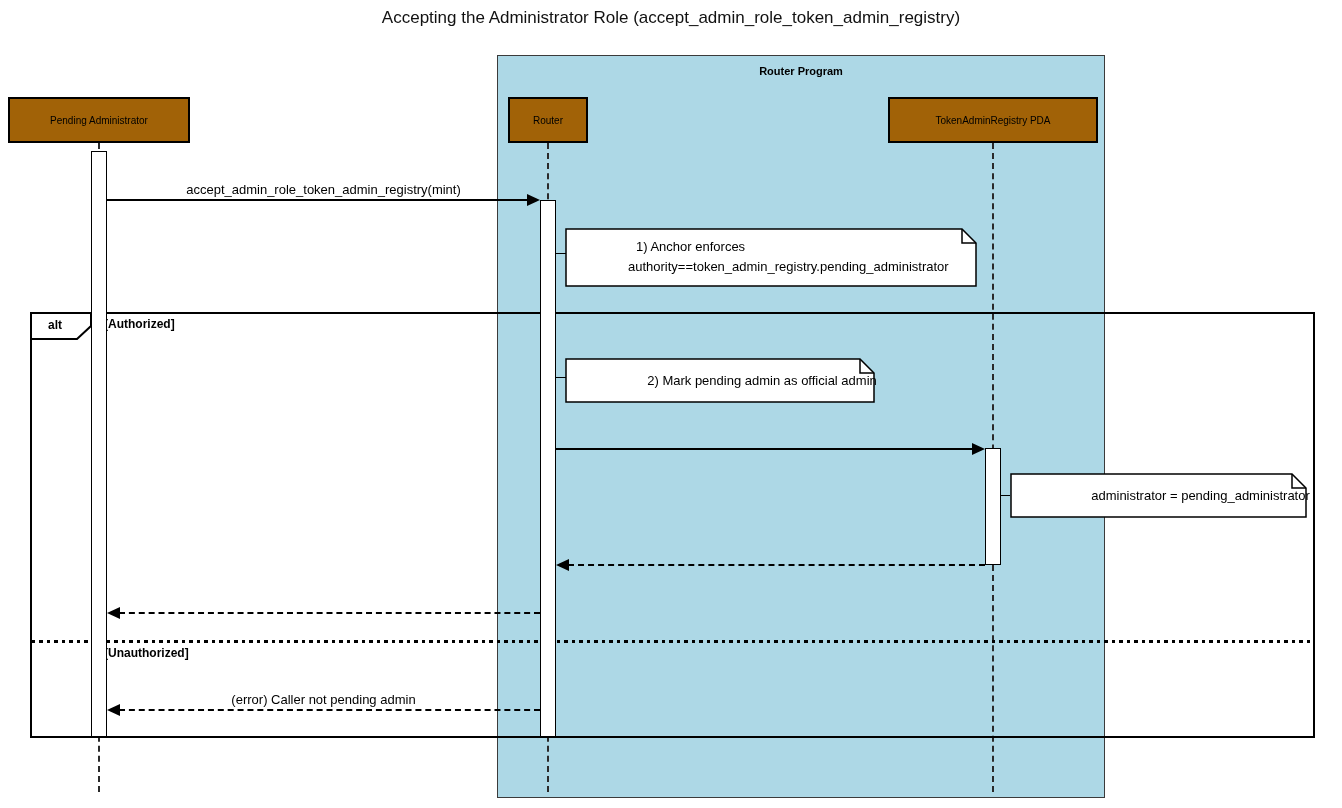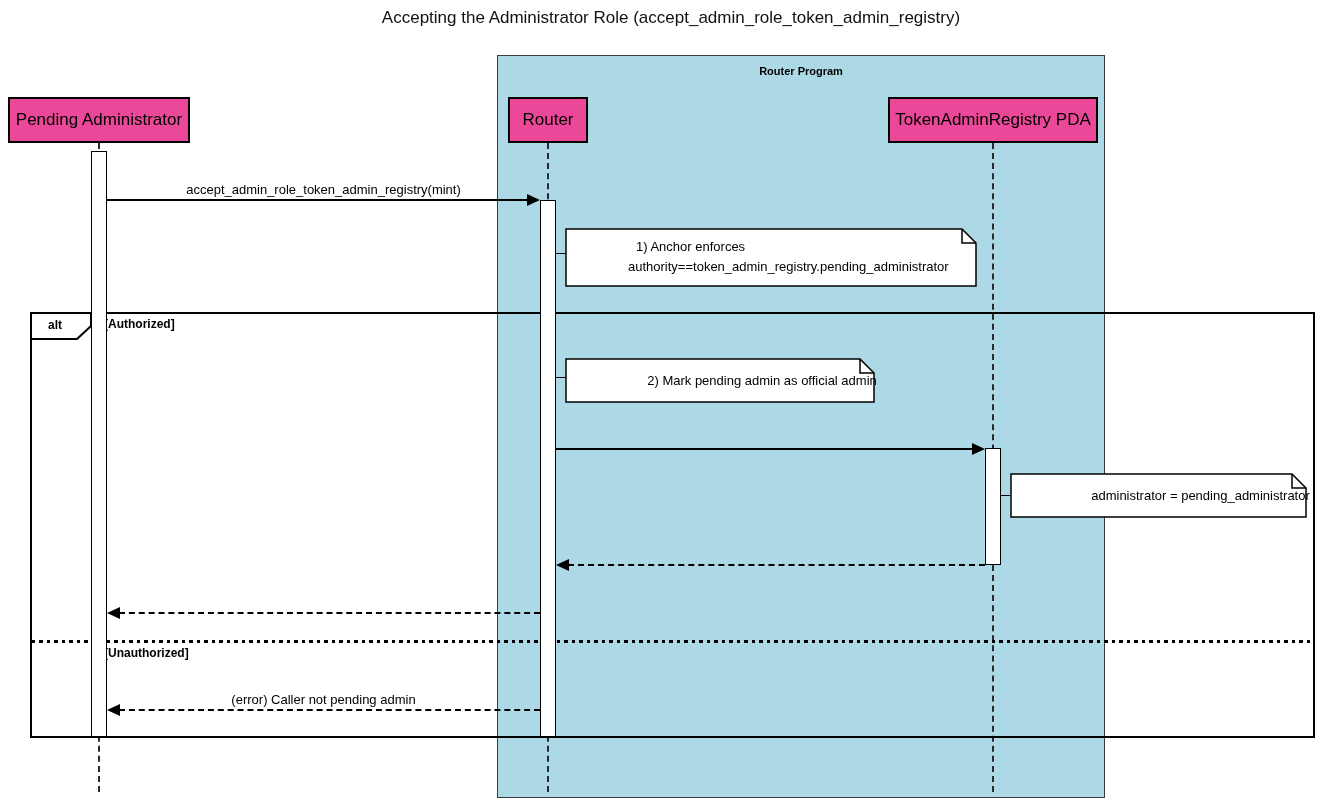--- a/index.html
+++ b/index.html
@@ -15,23 +15,23 @@
   .program-box{
     left:497px;top:55px;width:608px;height:743px;
     background:#ADD8E6;border:1px solid #3b3b3b;
   }
   .program-label{
     left:497px;top:65px;width:608px;text-align:center;
     font-weight:bold;font-size:11px;
   }
   .lifeline{width:0;border-left:2px dashed #2a2a2a;}
   .participant{
-    background:#ec4899;border:2.5px solid #000;
+    background:#a16207;border:2.5px solid #000;
     display:flex;align-items:center;justify-content:center;
-    font-size:17px;text-align:center;
+    font-size:10px;text-align:center;
   }
   .activation{background:#ffffff;border:1.5px solid #000;width:16px;}
   .frame{border:2px solid #000;background:transparent;}
   .guard{font-weight:bold;font-size:12px;}
   .msg-line{height:0;border-top:2px solid #000;}
   .msg-line.dashed{border-top-style:dashed;}
   .arrow-right{width:0;height:0;border-left:13px solid #000;border-top:6.5px solid transparent;border-bottom:6.5px solid transparent;}
   .arrow-left{width:0;height:0;border-right:13px solid #000;border-top:6.5px solid transparent;border-bottom:6.5px solid transparent;}
   .msg-label{font-size:13px;text-align:center;}
   .divider{height:3px;background:repeating-linear-gradient(90deg,#000 0 3.5px,transparent 3.5px 7.5px);}

